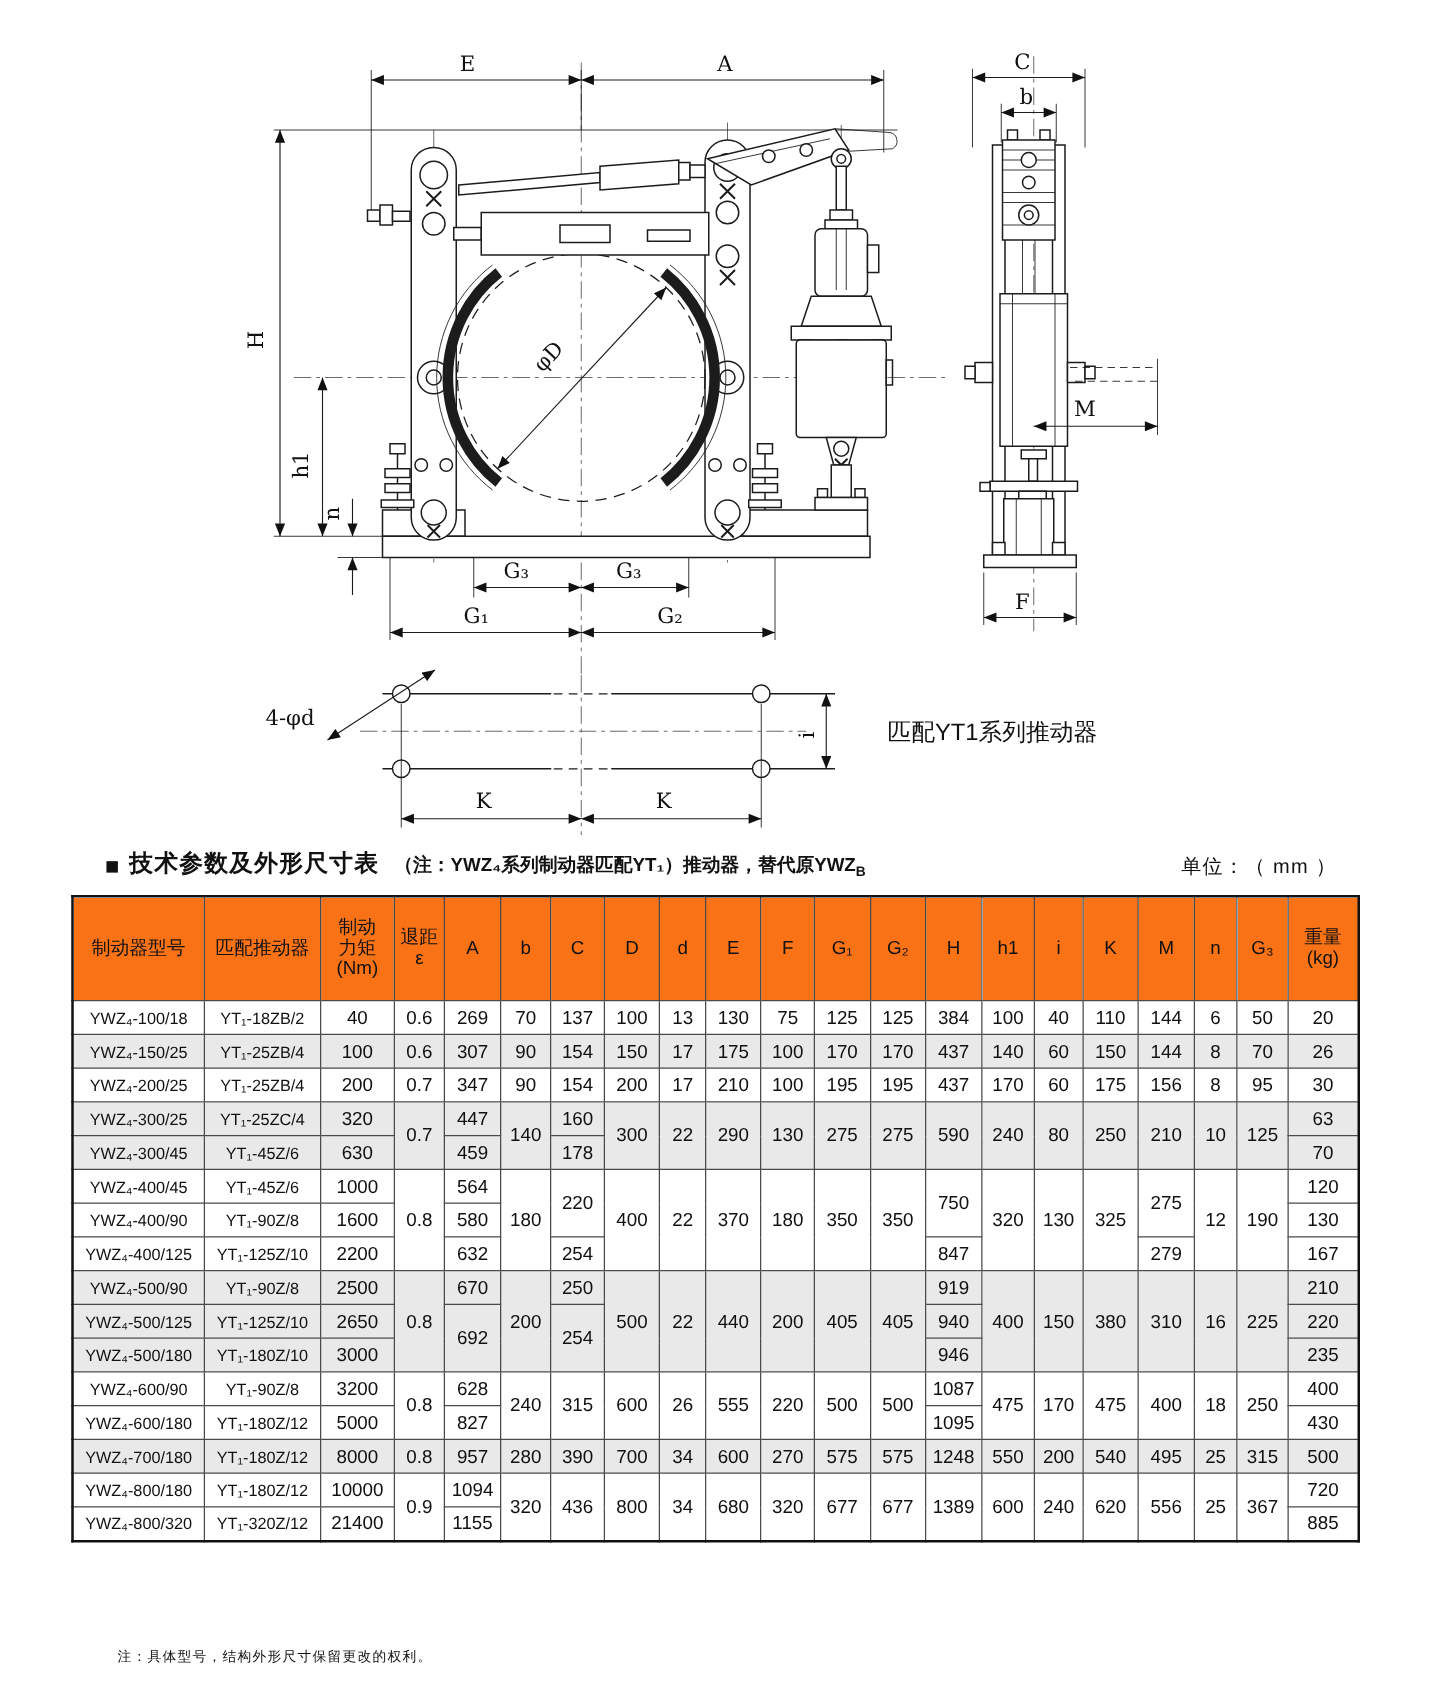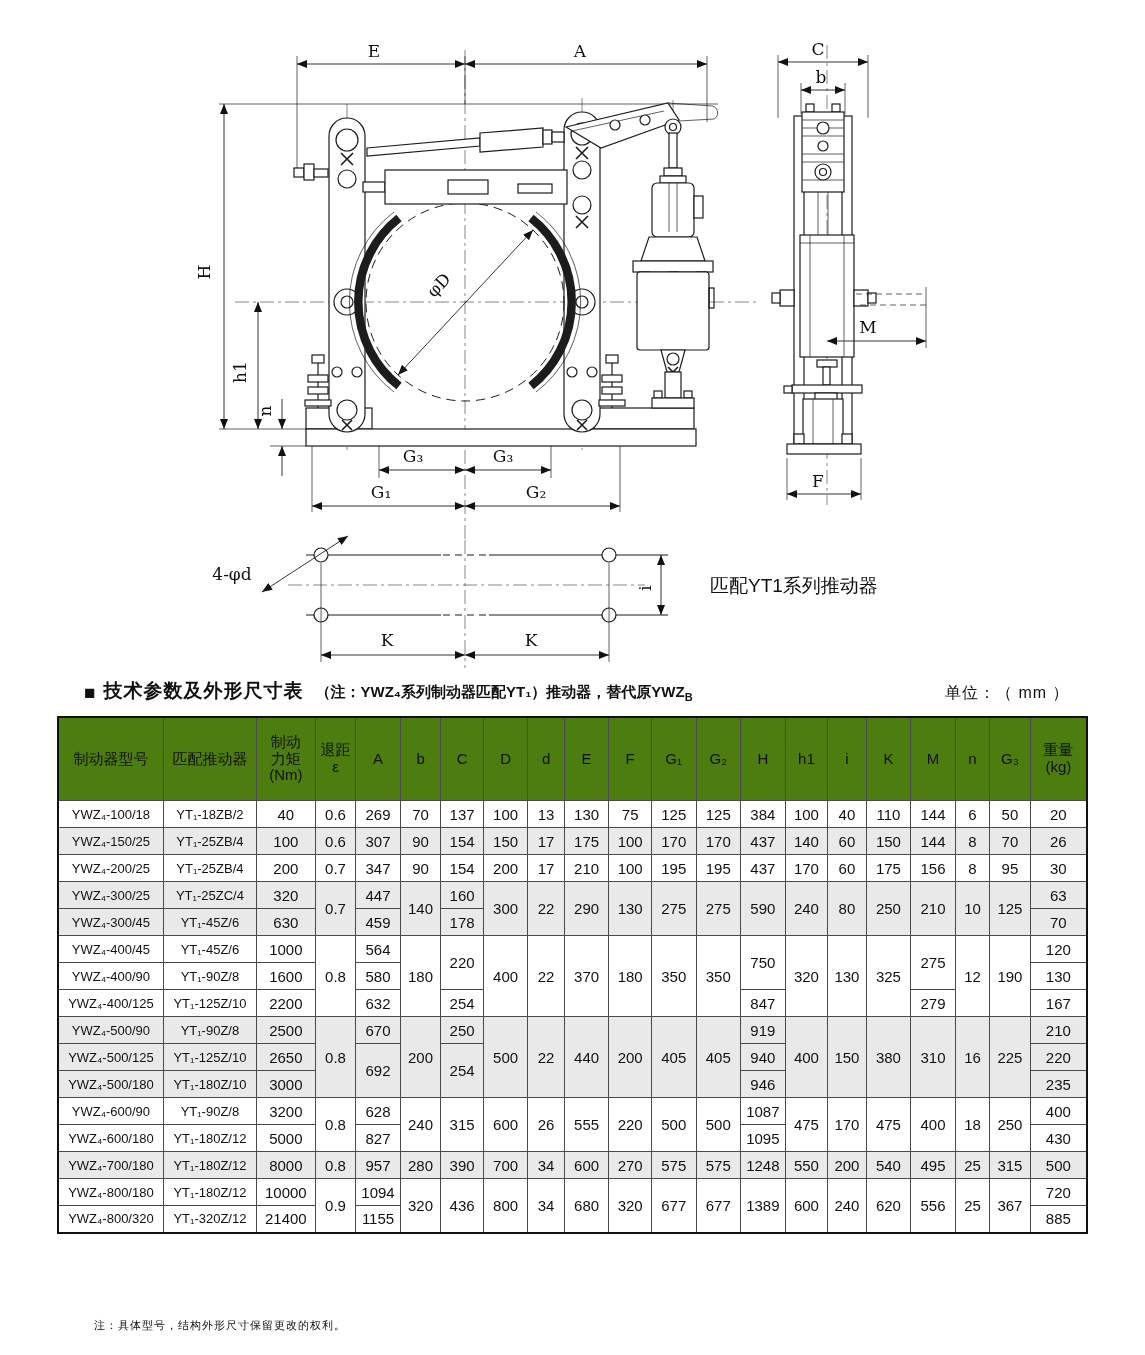--- a/index.html
+++ b/index.html
@@ -30,21 +30,21 @@
   .title-note sub { font-size:11px; }
   .unit { position:absolute; top:683px; left:930px; font-size:16px; letter-spacing:1px;margin-left:15px; }
 
   
   .tbl-wrap { position:absolute; top:716px; left:57px; }
   table.spec { border-collapse:collapse; table-layout:fixed; width:1031px;
                border:2.5px solid #111; }
   table.spec th, table.spec td { border:1px solid #4a4a4a; text-align:center;
                vertical-align:middle; padding:0; overflow:hidden; }
   table.spec thead th { height:82px; font-weight:normal; font-size:15px;
-               background:#4d7c0f; white-space:pre-line; line-height:1.12; }
+               background:#f97316; white-space:pre-line; line-height:1.12; }
   table.spec tbody tr { height:27px; }
   table.spec tbody td { font-size:15px; background:#ffffff; }
   table.spec tbody tr.shaded td { background:#e9e9e9; }
   table.spec tbody td:nth-child(1),
   table.spec tbody td:nth-child(2) { font-size:13px; }
 
   
   .footnote { position:absolute; top:1318px; left:94px; font-size:11px; letter-spacing:1px; }
 </style>
 </head>

